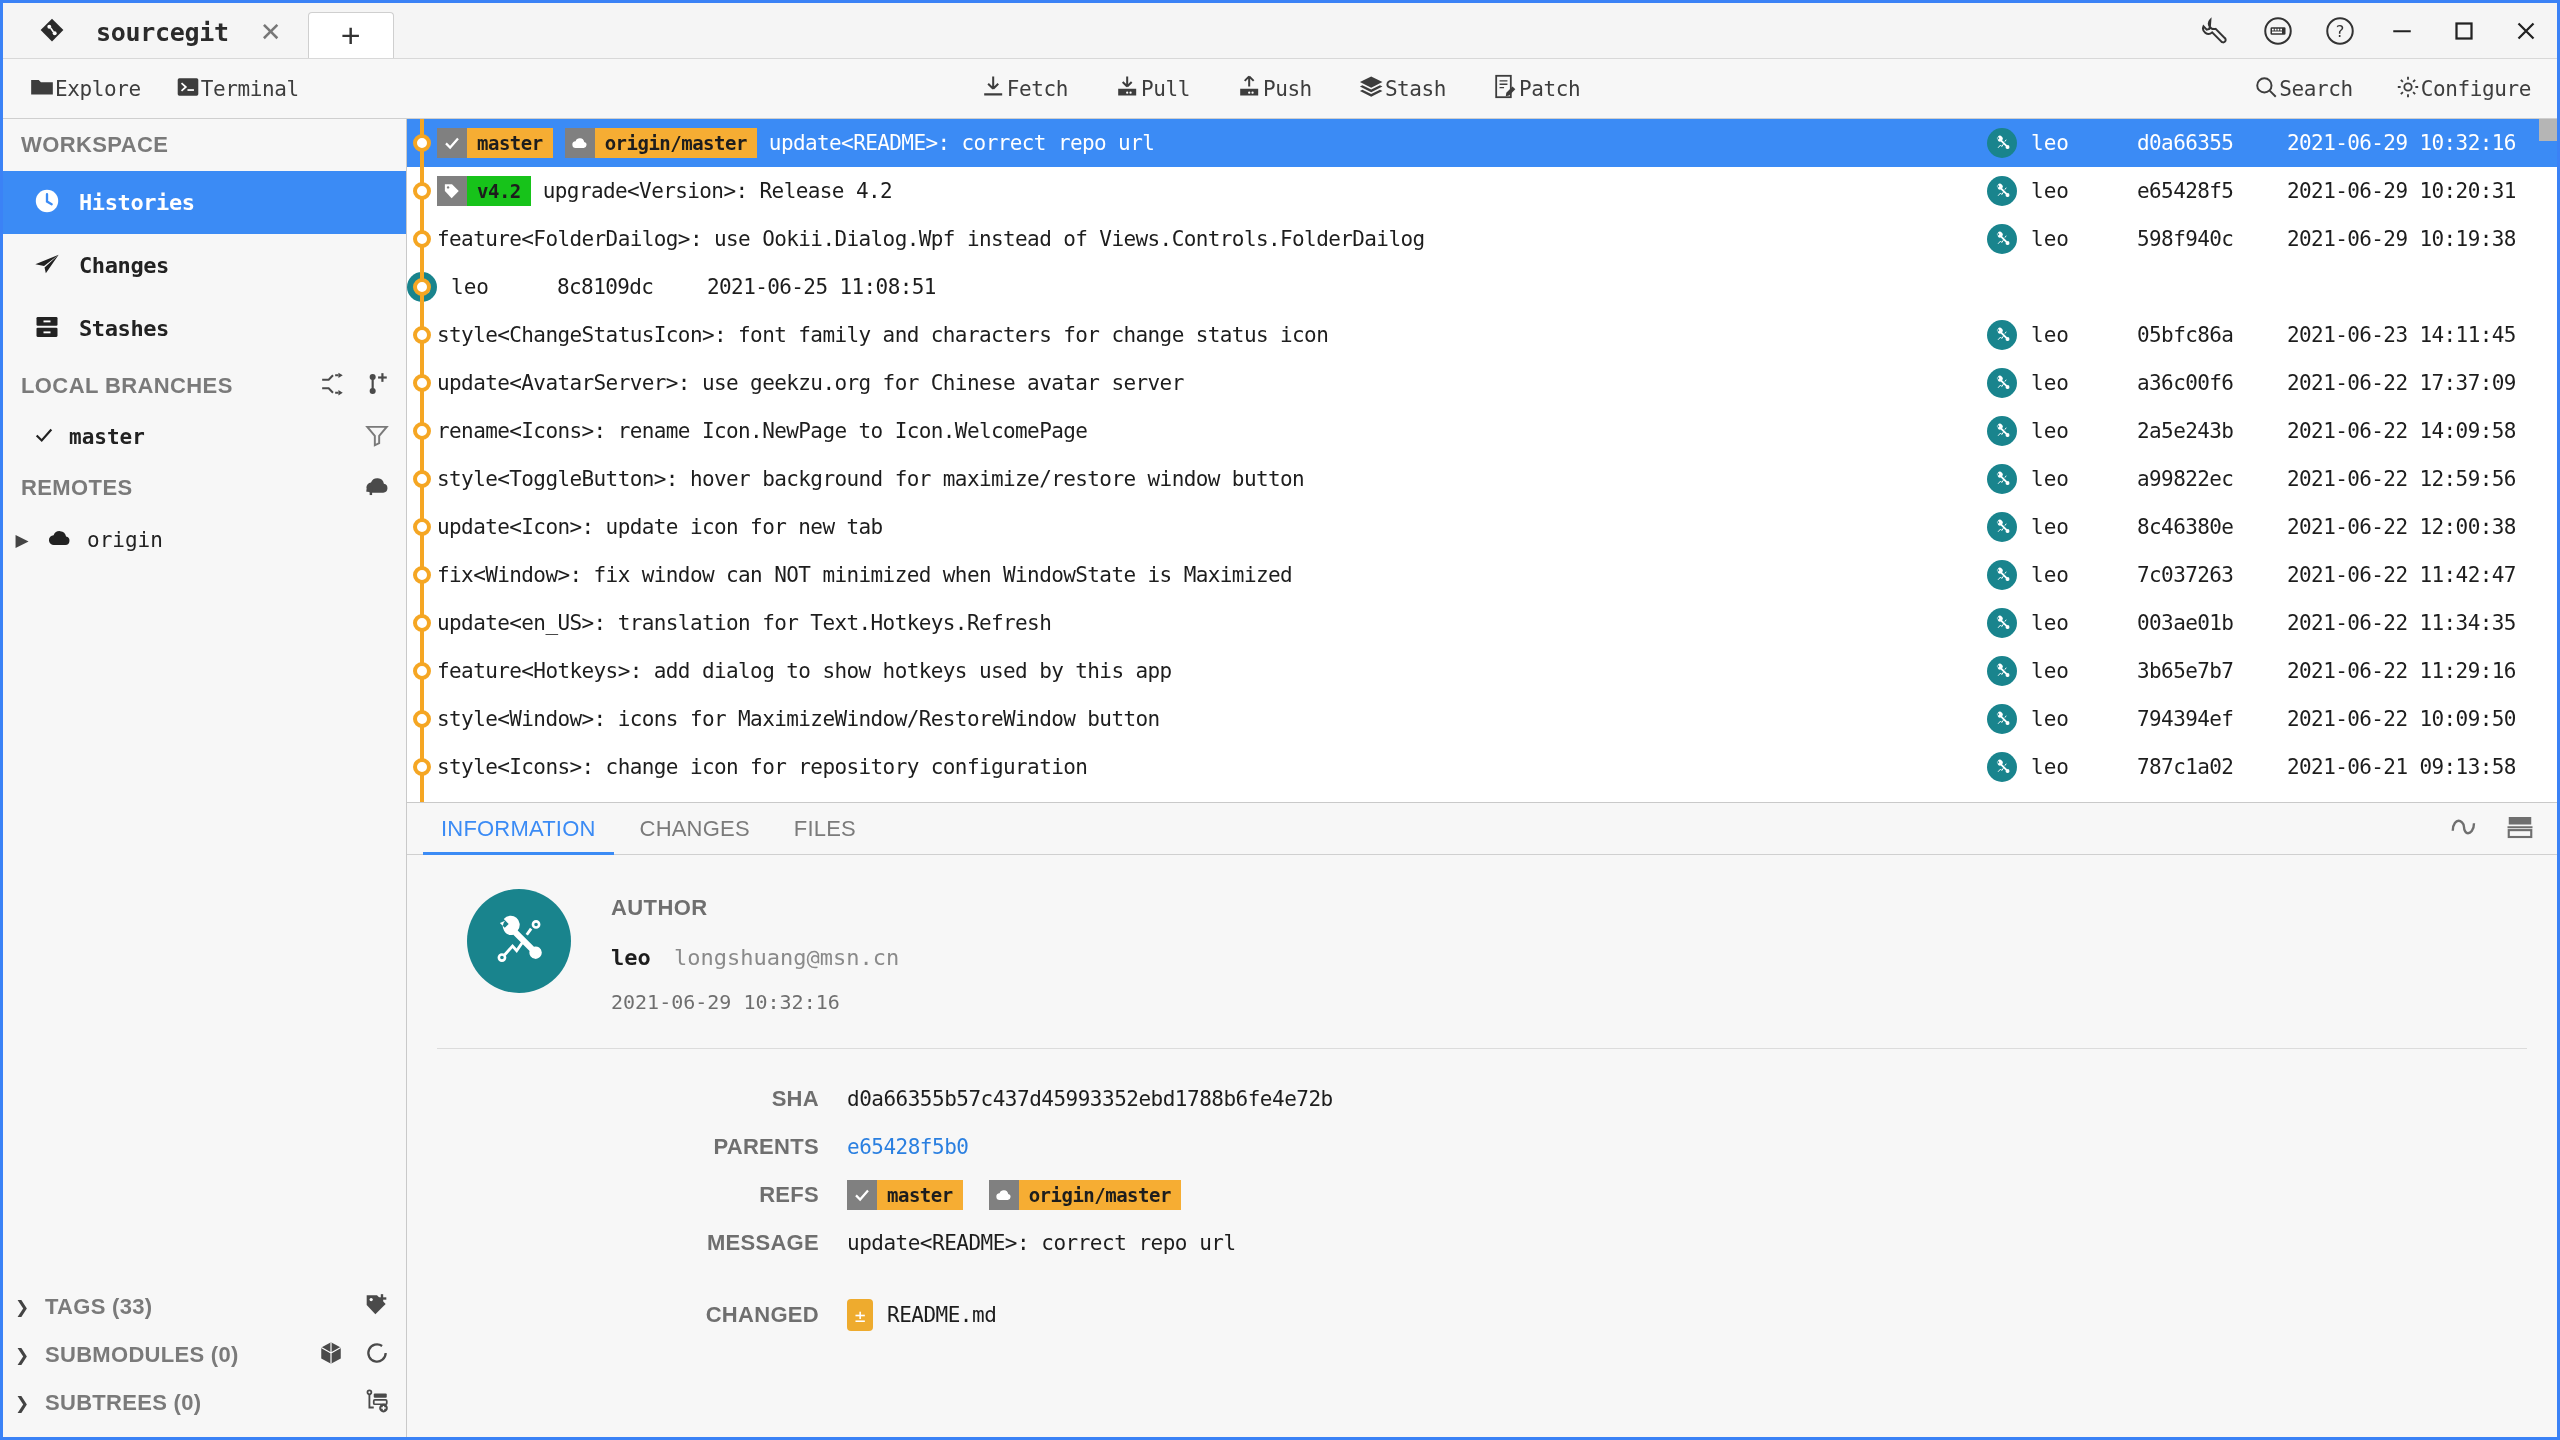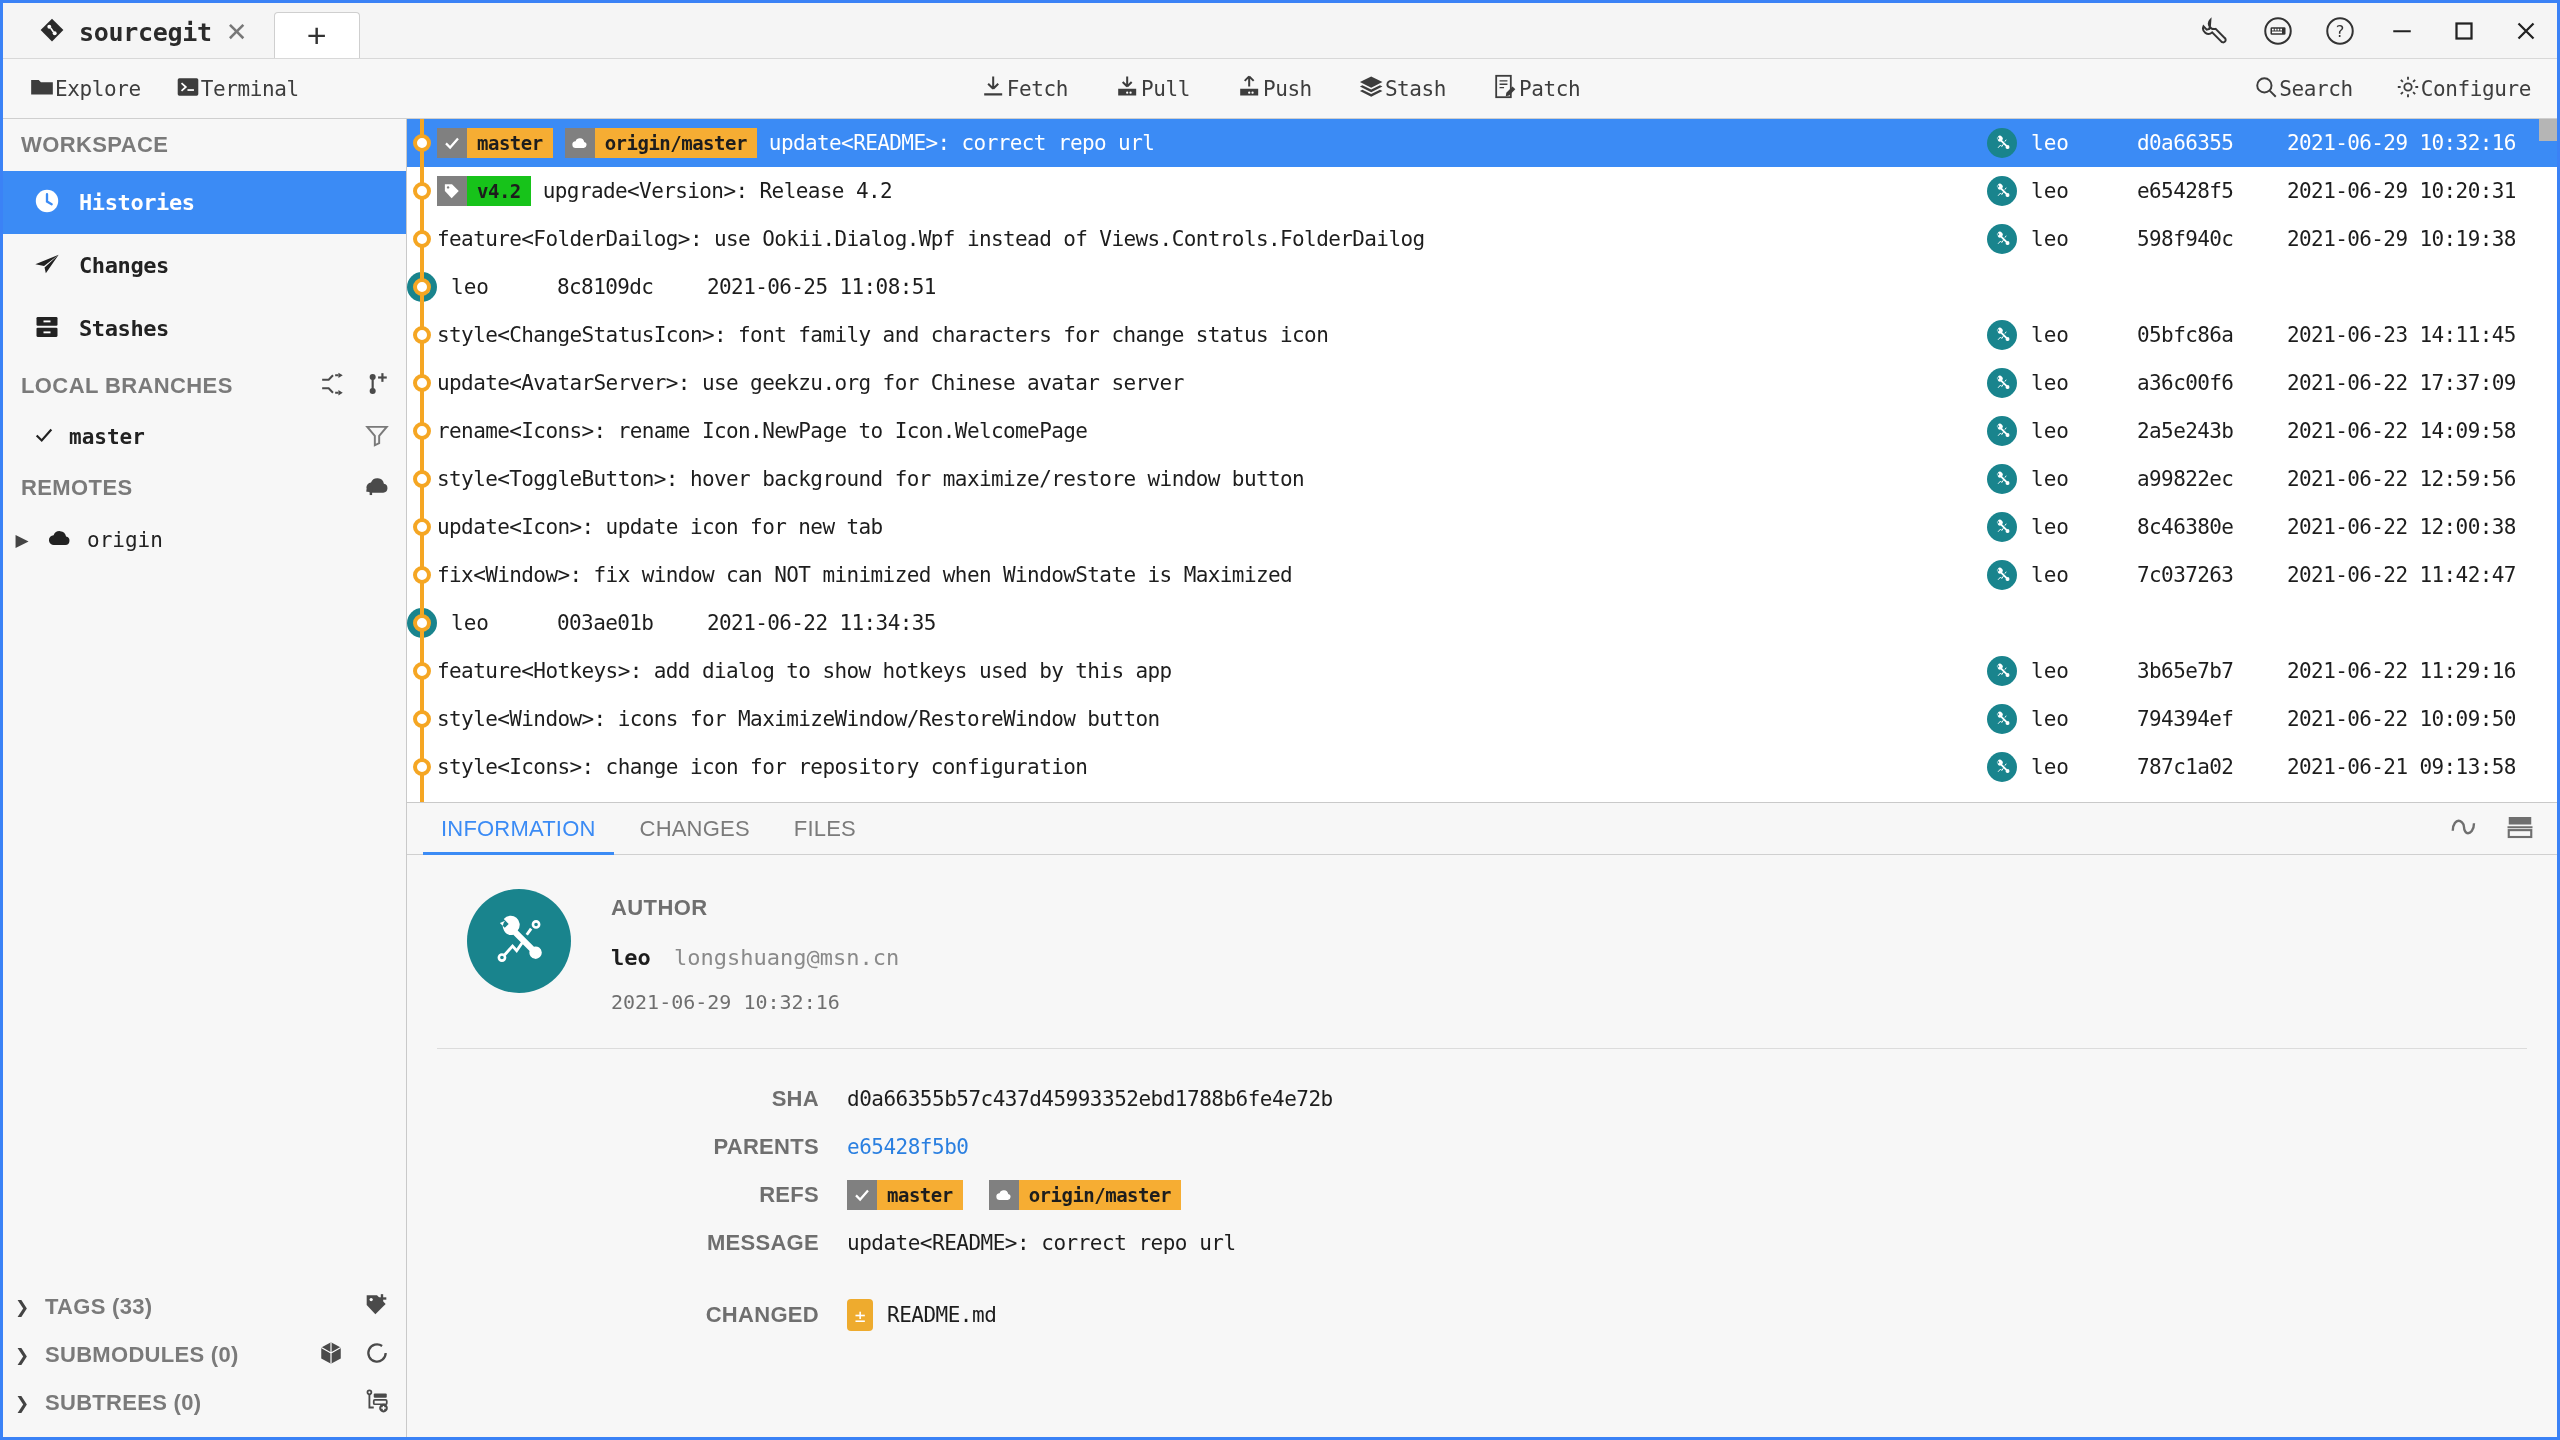--- a/index.html
+++ b/index.html
@@ -19,21 +19,21 @@
   
   .titlebar {
     height: 56px; flex: 0 0 56px;
     background: #f5f5f5;
     display: flex; align-items: flex-end;
     border-bottom: 1px solid #d8d8d8;
     position: relative;
   }
   .tab {
     height: 52px; margin-left: 14px;
-    display: flex; align-items: center; gap: 14px;
+    display: flex; align-items: center; gap: 31px;
     padding: 0 22px 0 22px;
     background: #f5f5f5;
     border-radius: 4px 4px 0 0;
   }
   .tab-title {
     font-family: "DejaVu Sans Mono", monospace;
     font-size: 25px; font-weight: bold; color: #2b2b2b;
     letter-spacing: -0.3px;
   }
   .tab-close {
@@ -795,20 +795,23 @@
                     <path fill="#fff" d="M6.6 4.2a3.3 3.3 0 0 0 3.2 5.4l6.3 6.3a2.4 2.4 0 1 0 1.7-1.7L11.5 7.9A3.3 3.3 0 0 0 6.1 3.5l1.9 1.9-1.5 1.5-1.9-1.9z"></path>
                     <path d="M6.4 17.4 9.5 14l1.6 1.8 2.2-3.2M15 9.6l1.7-2.4" stroke="#fff" stroke-width="1.2" fill="none"></path>
                   </svg>
                 </span>
                 <span>leo</span>
               </div>
               <div class="c-sha">7c037263</div>
               <div class="c-time">2021-06-22 11:42:47</div>
             </div>
             <div class="commit-row">
+              <div class="c-subject-wrap">
+                <span class="c-subject">update&lt;en_US&gt;: translation for Text.Hotkeys.Refresh</span>
+              </div>
               <div class="c-author">
                 <span class="avatar-sm">
                   <svg width="19" height="19" viewBox="0 0 24 24">
                     <path fill="#fff" d="M6.6 4.2a3.3 3.3 0 0 0 3.2 5.4l6.3 6.3a2.4 2.4 0 1 0 1.7-1.7L11.5 7.9A3.3 3.3 0 0 0 6.1 3.5l1.9 1.9-1.5 1.5-1.9-1.9z"></path>
                     <path d="M6.4 17.4 9.5 14l1.6 1.8 2.2-3.2M15 9.6l1.7-2.4" stroke="#fff" stroke-width="1.2" fill="none"></path>
                   </svg>
                 </span>
                 <span>leo</span>
               </div>
               <div class="c-sha">003ae01b</div>

